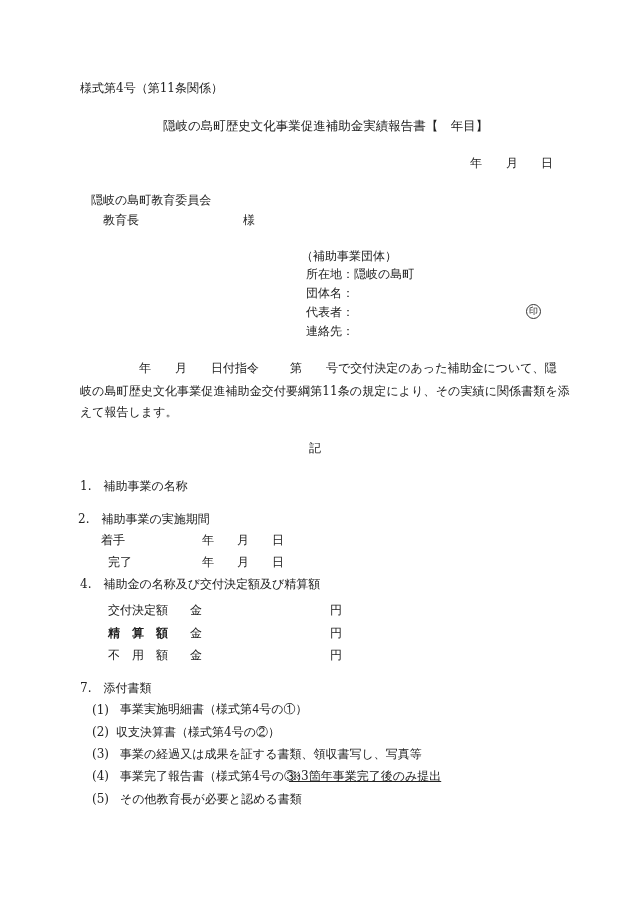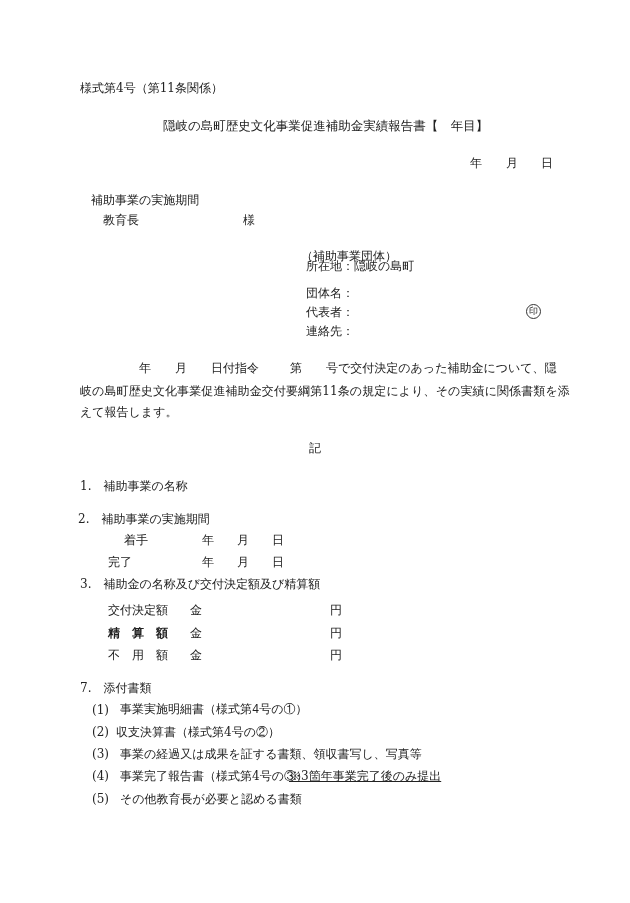--- a/index.html
+++ b/index.html
@@ -22,28 +22,28 @@
 
 <div class="abs" style="left:163px;top:120px;font-size:12.5px;">隠岐の島町歴史文化事業促進補助金実績報告書【　年目】</div>
 
 <div>
   <span class="abs" style="left:470px;top:157px;">年</span>
   <span class="abs" style="left:506px;top:157px;">月</span>
   <span class="abs" style="left:541px;top:157px;">日</span>
 </div>
 
 <div>
-  <div class="abs" style="left:91px;top:194px;">補助事業の実施期間</div>
+  <div class="abs" style="left:91px;top:194px;">隠岐の島町教育委員会</div>
   <div class="abs" style="left:103px;top:214px;text-align:right;">教育長</div>
   <div class="abs" style="left:243px;top:214px;">様</div>
 </div>
 
 <div>
   <div class="abs" style="left:301px;top:250px;">（補助事業団体）</div>
-  <div class="abs" style="left:306px;top:260px;">所在地：隠岐の島町</div>
+  <div class="abs" style="left:306px;top:268px;">所在地：隠岐の島町</div>
   <div class="abs" style="left:306px;top:287px;">団体名：</div>
   <div class="abs" style="left:306px;top:306px;">代表者：</div>
   <div class="abs seal" style="left:526px;top:304px;">印</div>
   <div class="abs" style="left:306px;top:325px;">連絡先：</div>
 </div>
 
 <div>
   <span class="abs" style="left:139px;top:362px;">年</span>
   <span class="abs" style="left:175px;top:362px;">月</span>
   <span class="abs" style="left:211px;top:362px;">日付指令</span>
@@ -52,33 +52,33 @@
   <div class="abs" style="left:80px;top:385px;letter-spacing:0.1px;">岐の島町歴史文化事業促進補助金交付要綱第11条の規定により、その実績に関係書類を添</div>
   <div class="abs" style="left:80px;top:406px;">えて報告します。</div>
 </div>
 
 <div class="abs" style="left:309px;top:442px;">記</div>
 
 <div class="abs" style="left:80px;top:480px;">1.　補助事業の名称</div>
 
 <div class="abs" style="left:78px;top:513px;">2.　補助事業の実施期間</div>
 <div>
-  <span class="abs" style="left:124px;top:534px;">着手</span>
+  <span class="abs" style="left:101px;top:534px;">着手</span>
   <span class="abs" style="left:202px;top:534px;">年</span>
   <span class="abs" style="left:237px;top:534px;">月</span>
   <span class="abs" style="left:272px;top:534px;">日</span>
 </div>
 <div>
   <span class="abs" style="left:108px;top:556px;">完了</span>
   <span class="abs" style="left:202px;top:556px;">年</span>
   <span class="abs" style="left:237px;top:556px;">月</span>
   <span class="abs" style="left:272px;top:556px;">日</span>
 </div>
 
-<div class="abs" style="left:80px;top:578px;">3.　補助金の名称及び交付決定額及び精算額</div>
+<div class="abs" style="left:80px;top:578px;">4.　補助金の名称及び交付決定額及び精算額</div>
 <div>
   <span class="abs" style="left:108px;top:604px;">交付決定額</span>
   <span class="abs" style="left:190px;top:604px;">金</span>
   <span class="abs" style="left:330px;top:604px;">円</span>
 </div>
 <div>
   <span class="abs" style="left:108px;top:627px;font-weight:bold;">精　算　額</span>
   <span class="abs" style="left:190px;top:627px;">金</span>
   <span class="abs" style="left:330px;top:627px;">円</span>
 </div>

